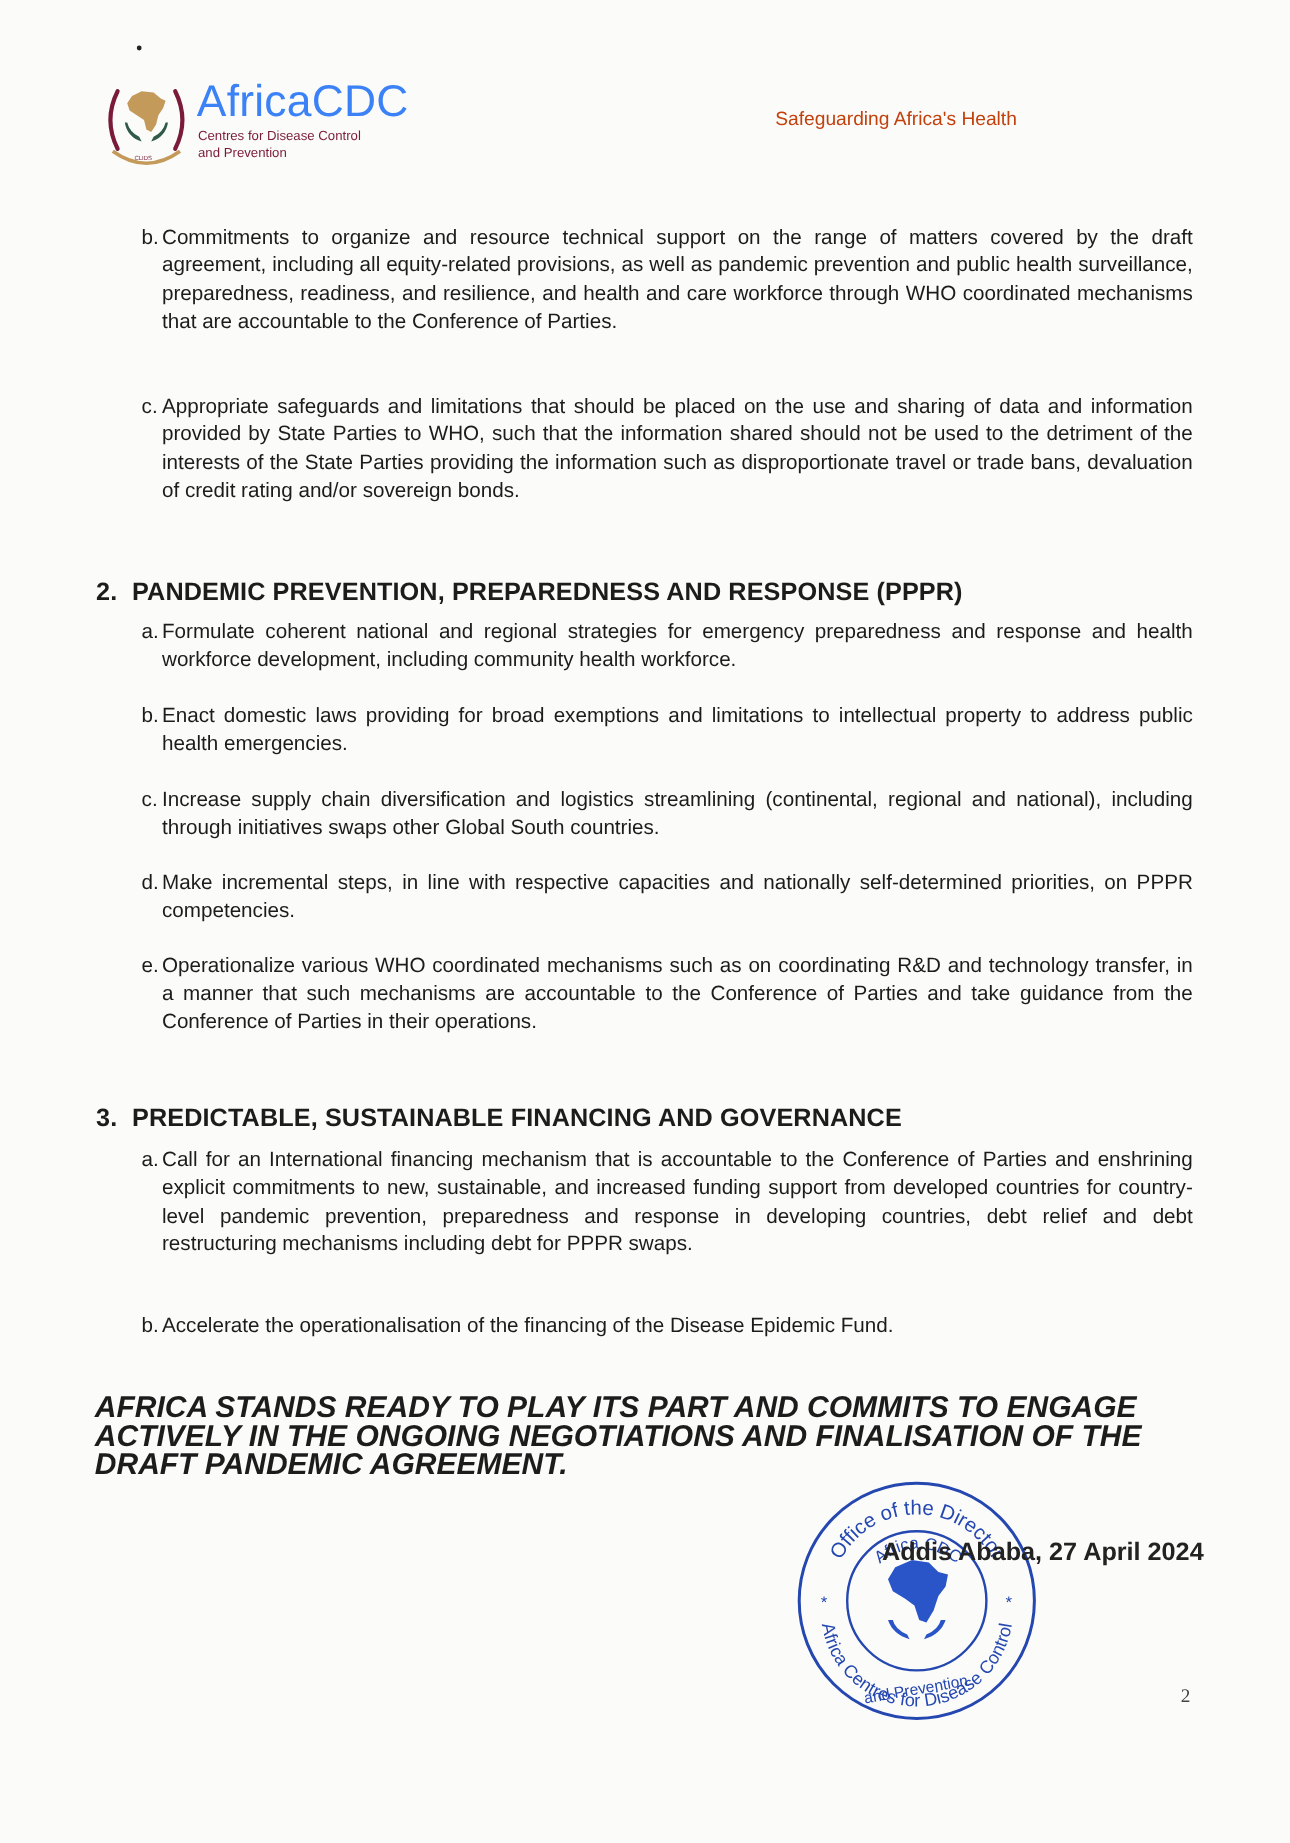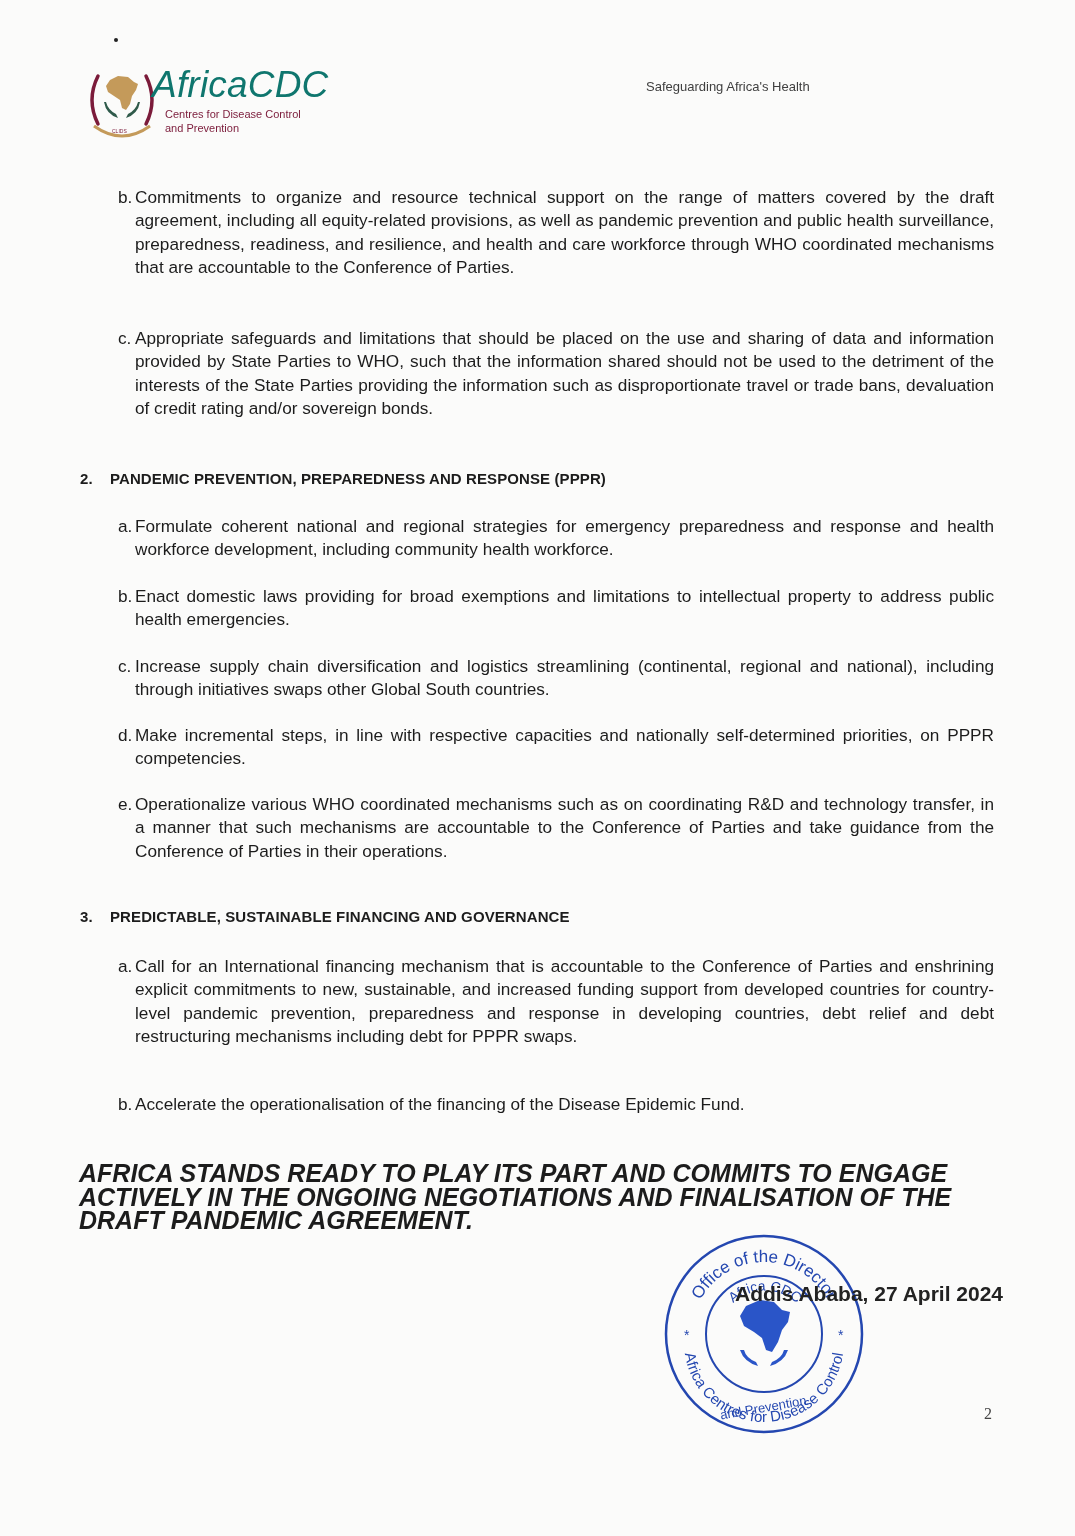--- a/index.html
+++ b/index.html
@@ -7,29 +7,29 @@
     width: 1075px; height: 1536px;
     background: #fbfbfa;
     position: relative;
     overflow: hidden;
     font-family: "Liberation Sans", sans-serif;
     color: #1c1c1c;
   }
   .dot { position: absolute; left: 114px; top: 38px; width: 4px; height: 4px; border-radius: 50%; background: #222; }
   .logo { position: absolute; left: 84px; top: 62px; width: 290px; height: 80px; }
   .logo svg.emblem { position: absolute; left: 0; top: 0; }
-  .logo-title { position: absolute; left: 68px; top: 2px; font-size: 37px; color: #0f766e; letter-spacing: 0.2px; font-style: italic; }
+  .logo-title { position: absolute; left: 80px; top: 2px; font-size: 37px; color: #3b82f6; letter-spacing: 0.2px; }
   .logo-sub { position: absolute; left: 81px; top: 45px; font-size: 11px; line-height: 14px; color: #7b1b3a; width: 200px; }
-  .tagline { position: absolute; left: 646px; top: 79px; font-size: 13px; color: #404040; }
+  .tagline { position: absolute; left: 646px; top: 91px; font-size: 16px; color: #c2410c; }
 
   .content { position: absolute; left: 0; top: 0; width: 1075px; }
   .item { position: absolute; left: 118px; width: 876px; font-size: 17.2px; line-height: 23.3px; text-align: justify; }
   .item .marker { position: absolute; left: 0; top: 0; width: 30px; }
   .item .text { display: block; margin-left: 17px; }
-  .heading { position: absolute; left: 80px; font-size: 15px; font-weight: bold; letter-spacing: 0.1px; }
+  .heading { position: absolute; left: 80px; font-size: 21px; font-weight: bold; letter-spacing: 0.1px; margin-top: 12px; }
   .heading .num { display: inline-block; width: 30px; }
   .closing { position: absolute; left: 79px; top: 1162px; width: 916px; font-size: 25px; font-weight: bold; line-height: 23.5px; font-style: italic; }
 
   .stamp { position: absolute; left: 662px; top: 1232px; width: 204px; height: 204px; }
   .dateline { position: absolute; left: 735px; top: 1282px; font-size: 21px; font-weight: bold; color: #222; }
   .pagenum { position: absolute; left: 984px; top: 1405px; font-size: 16px; font-family: "Liberation Serif", serif; color: #444; }
 </style>
 </head>
 <body>
 

